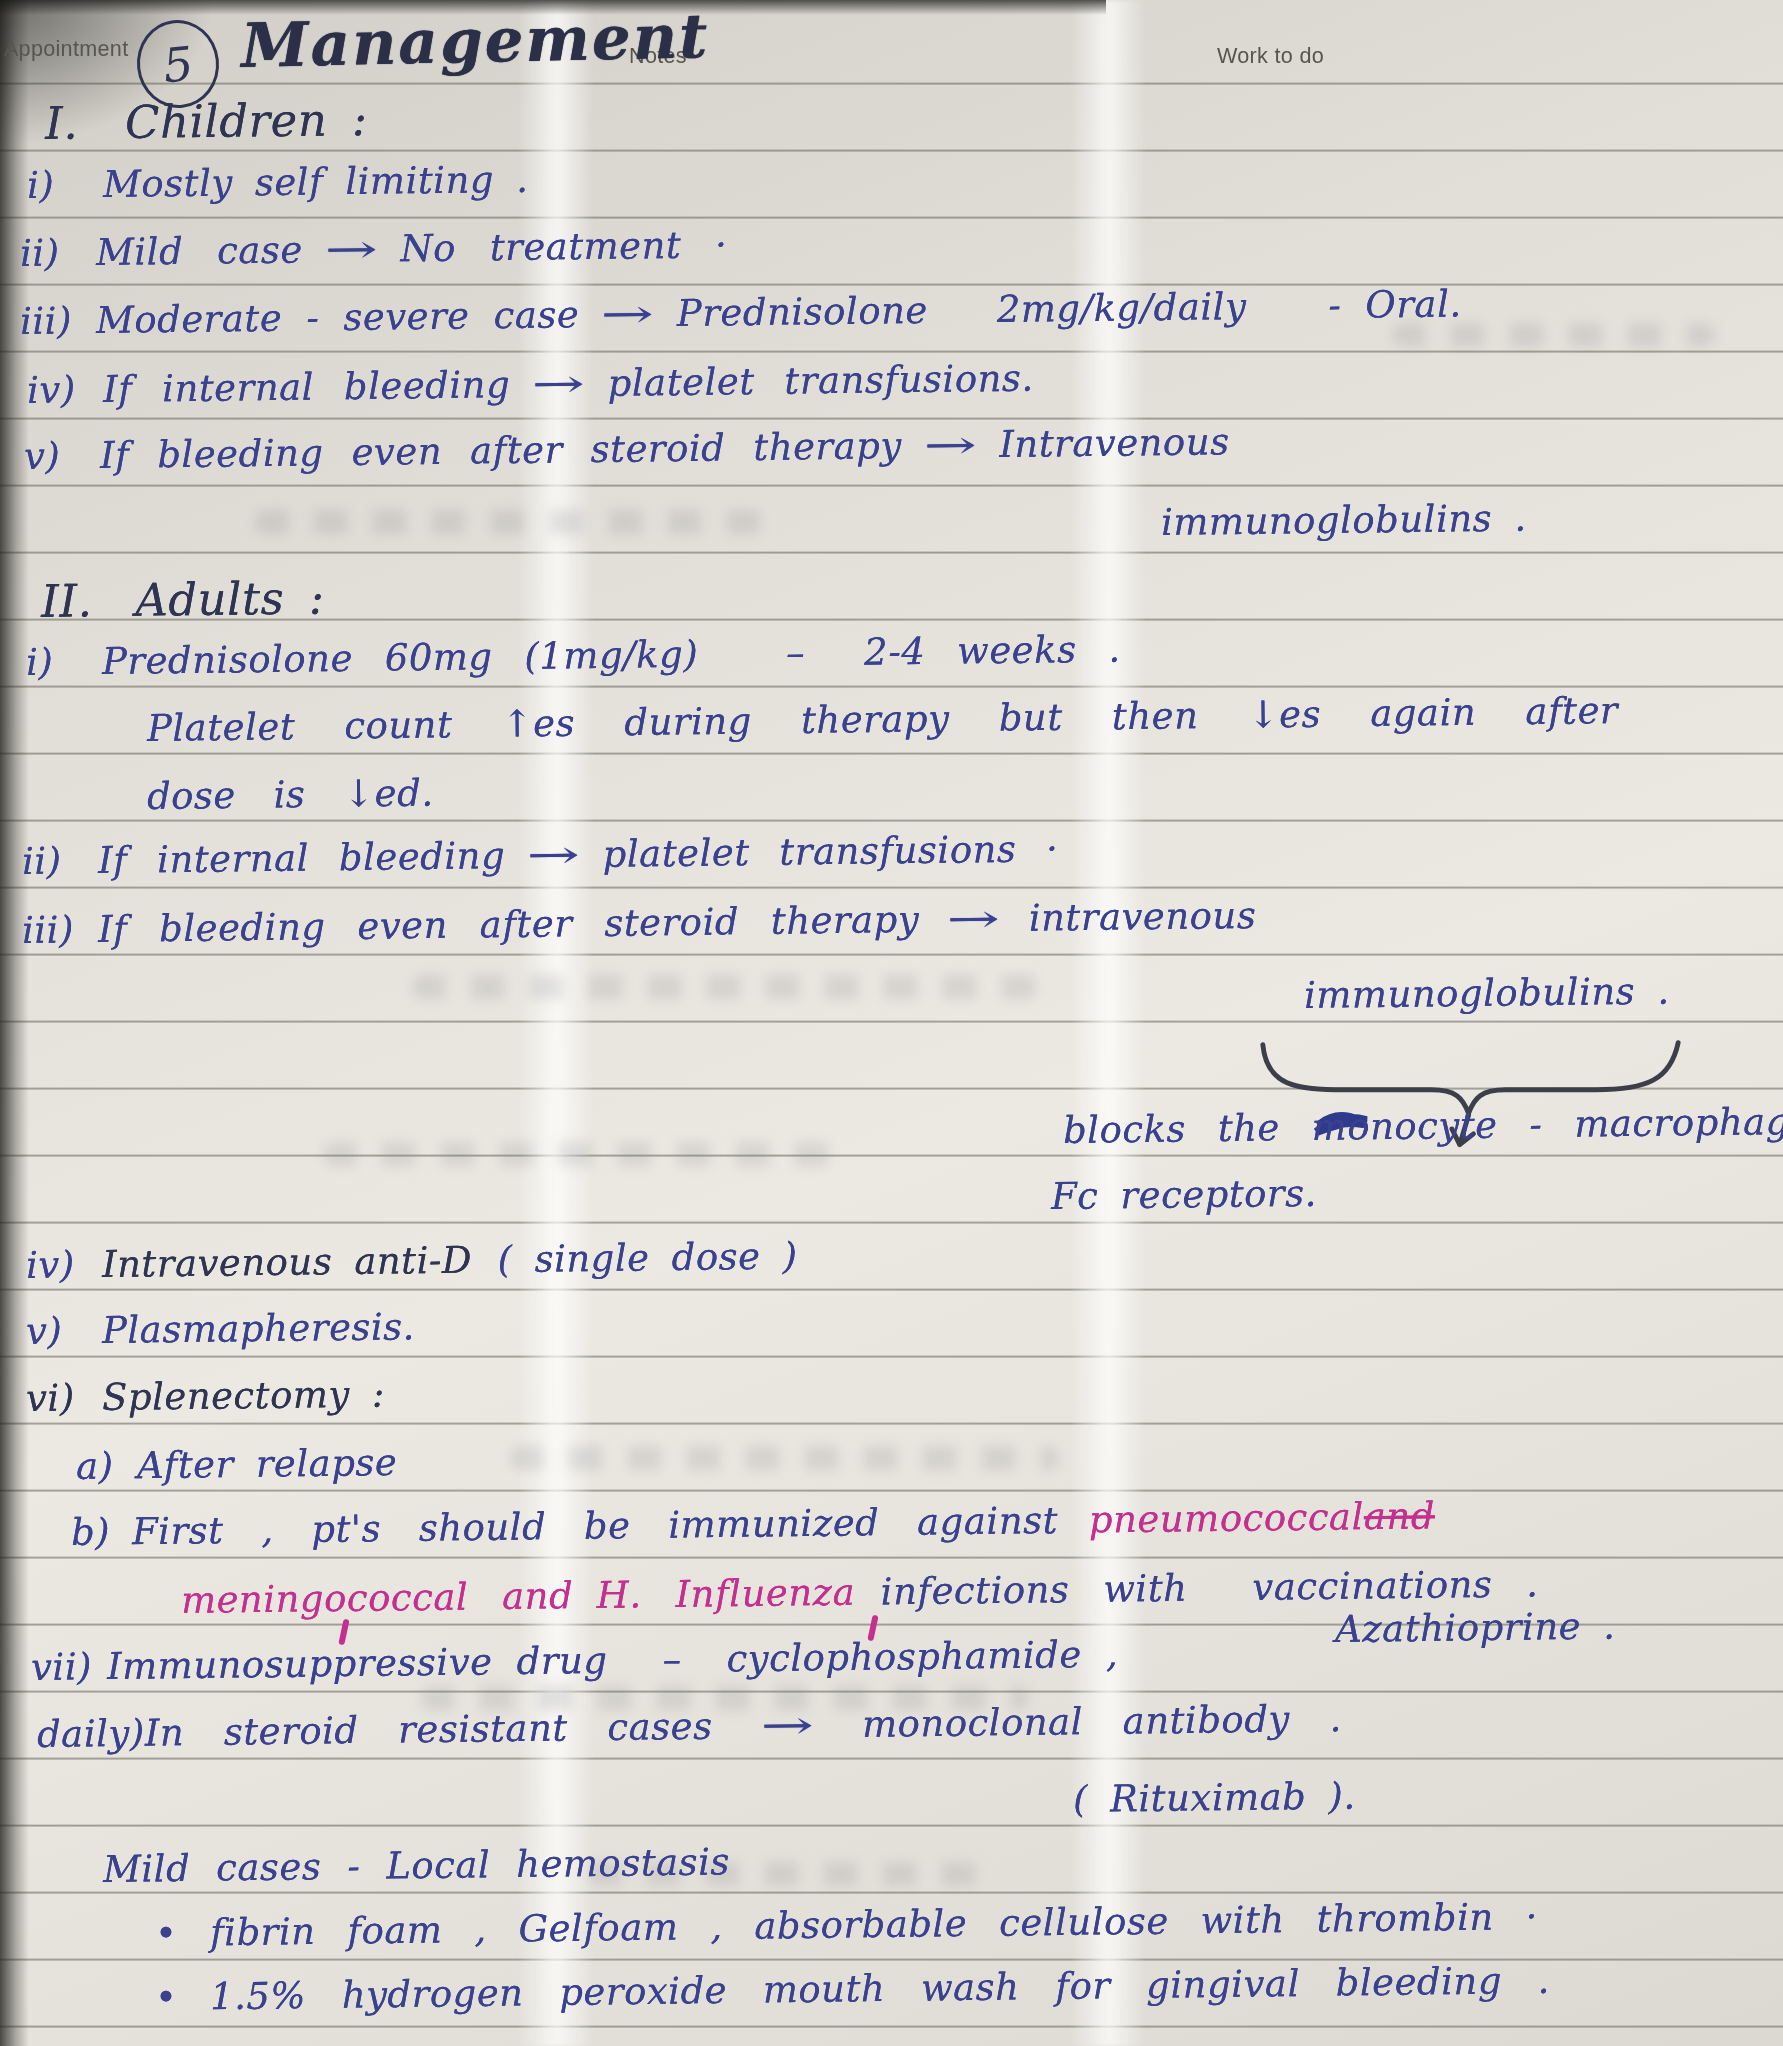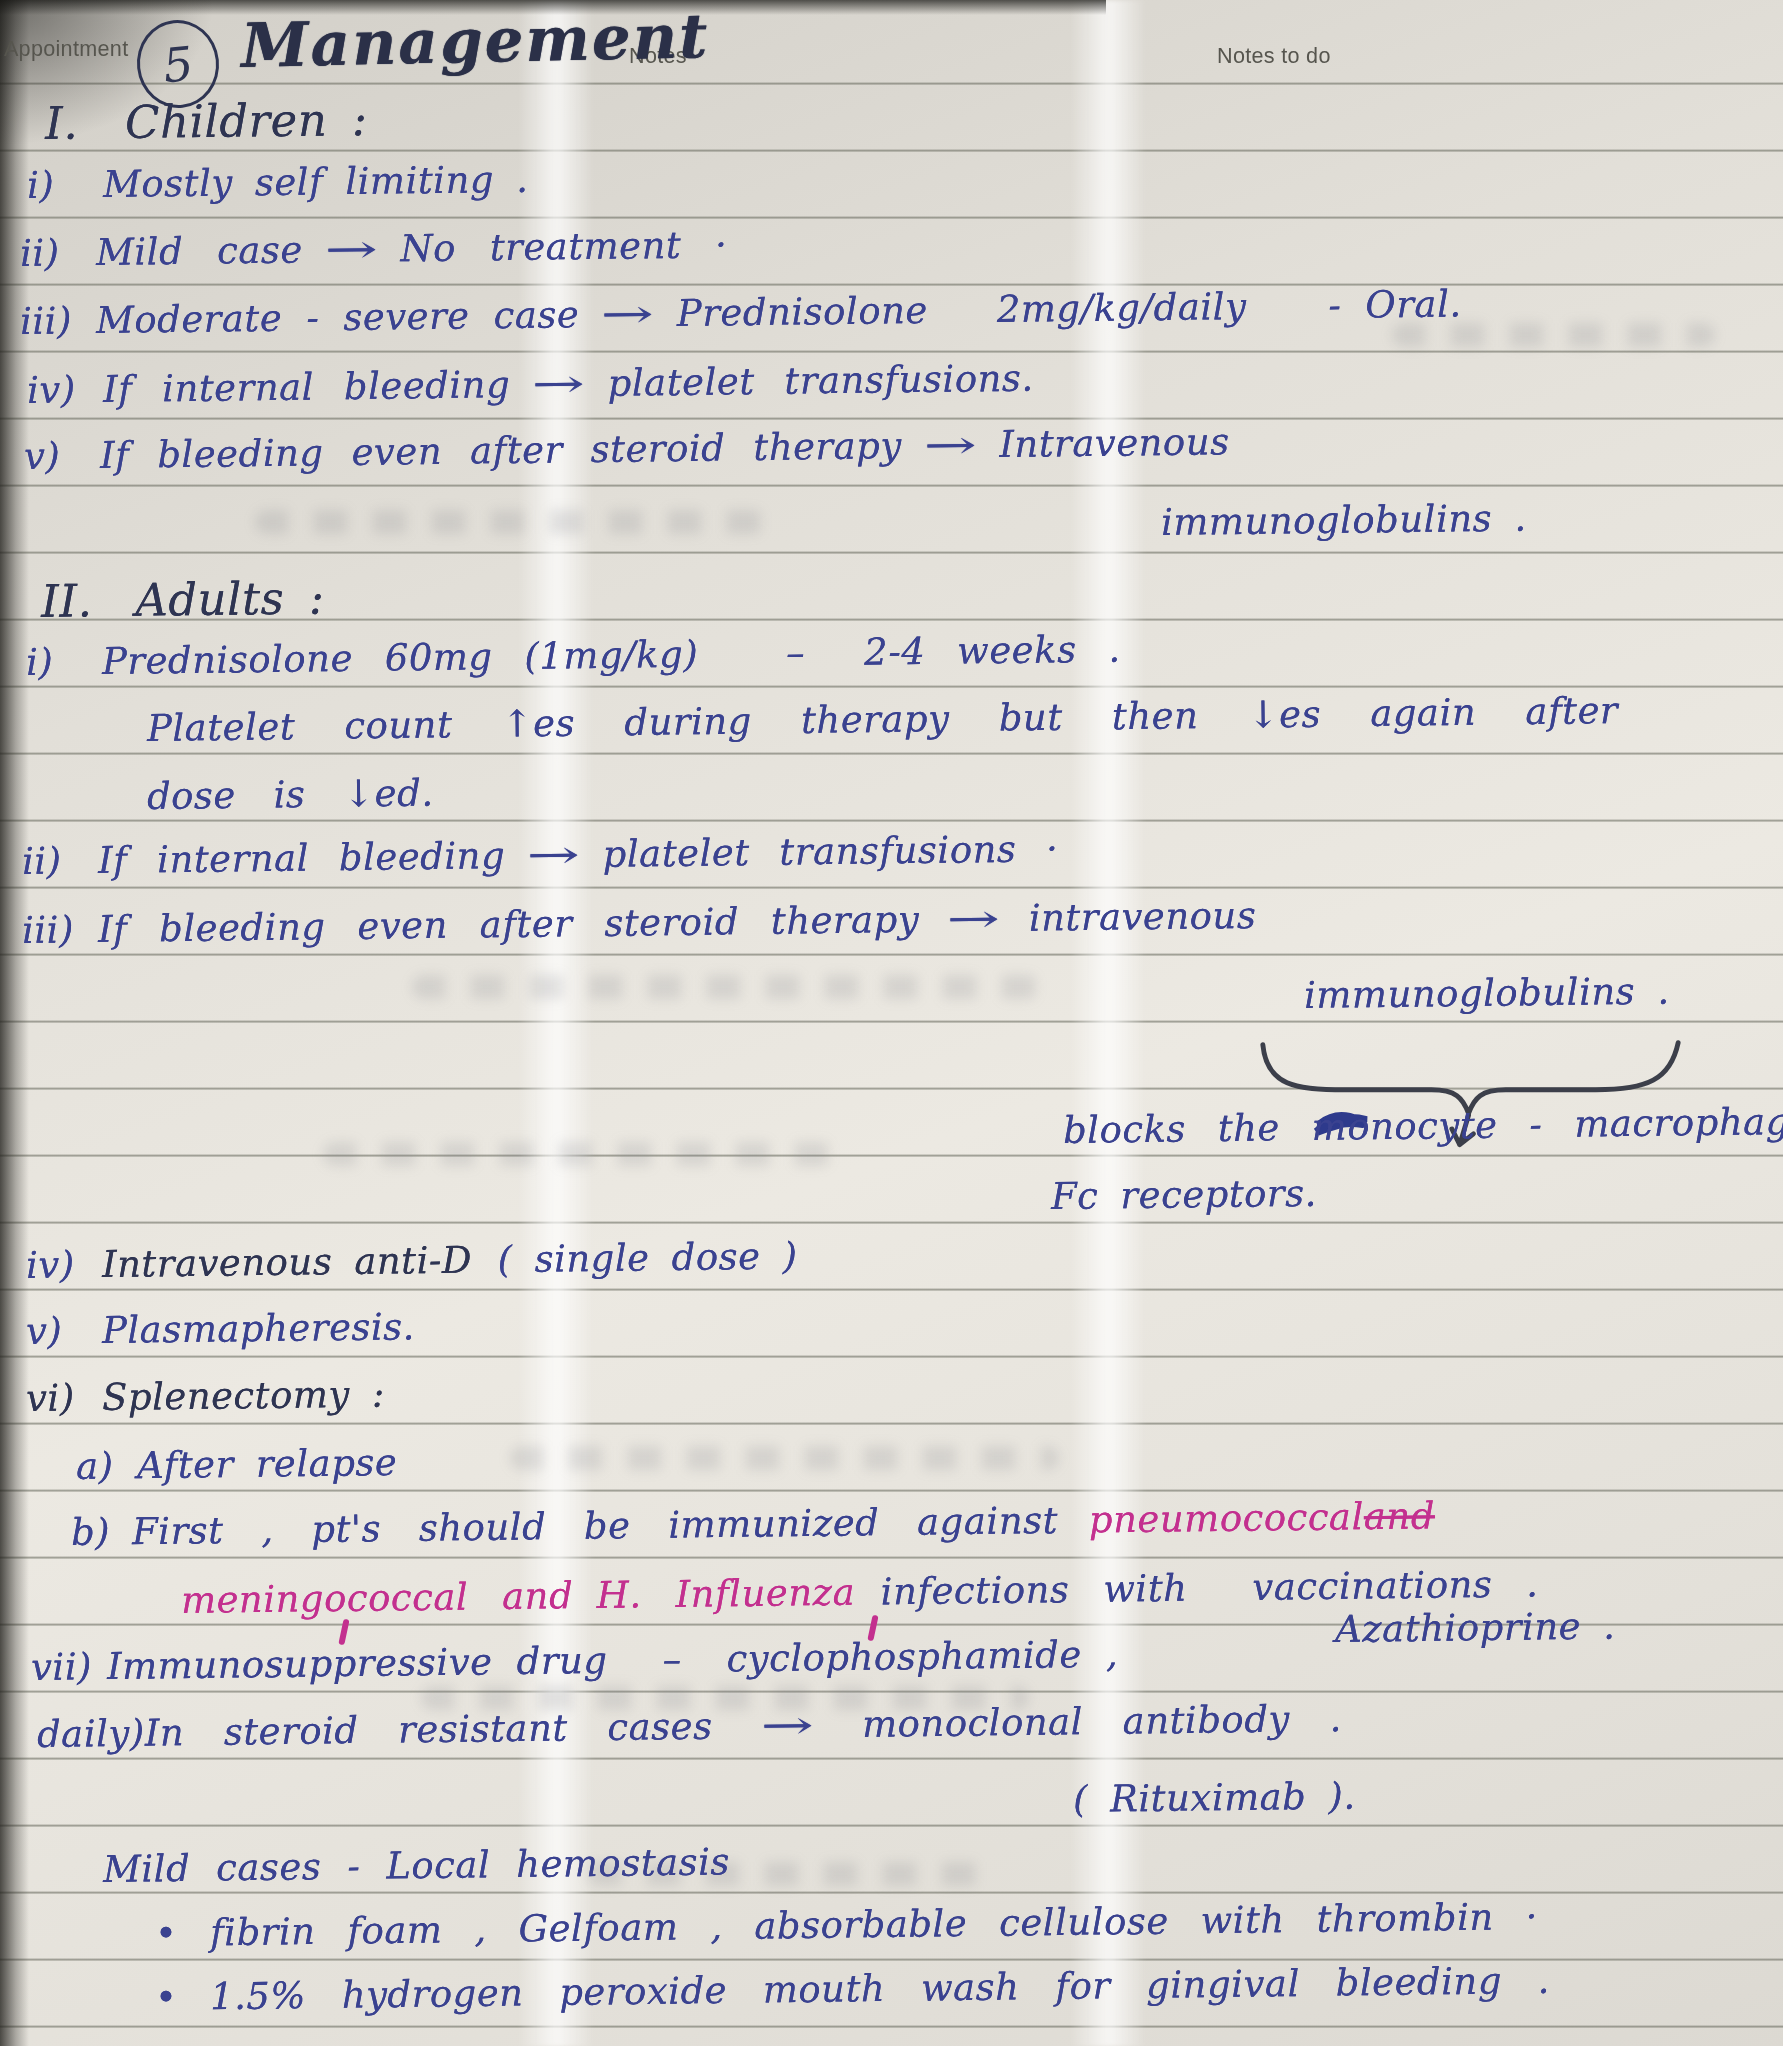--- a/index.html
+++ b/index.html
@@ -50,21 +50,21 @@
   <div class="bleed" style="left:255px;top:510px;width:510px"></div>
   <div class="bleed" style="left:1392px;top:323px;width:323px"></div>
   <div class="bleed" style="left:412px;top:975px;width:627px"></div>
   <div class="bleed" style="left:323px;top:1142px;width:510px"></div>
   <div class="bleed" style="left:510px;top:1446px;width:549px"></div>
   <div class="bleed" style="left:421px;top:1686px;width:608px"></div>
   <div class="bleed" style="left:588px;top:1862px;width:412px"></div>
 
   <div class="printed" style="left:3.9px;top:23.5px">Appointment</div>
   <div class="printed" style="left:629px;top:31px">Notes</div>
-  <div class="printed" style="left:1217px;top:31px">Notes to do</div>
+  <div class="printed" style="left:1217px;top:31px">Work to do</div>
 
   <div class="circle-num">
     <span>5</span>
   </div>
   <div class="title">Management</div>
 
   <div class="hl ink-dark" style="left:45px;top:98px;font-size:45px">
     <span>I.</span><span style="margin-left:47px">Children :</span>
   </div>
 

